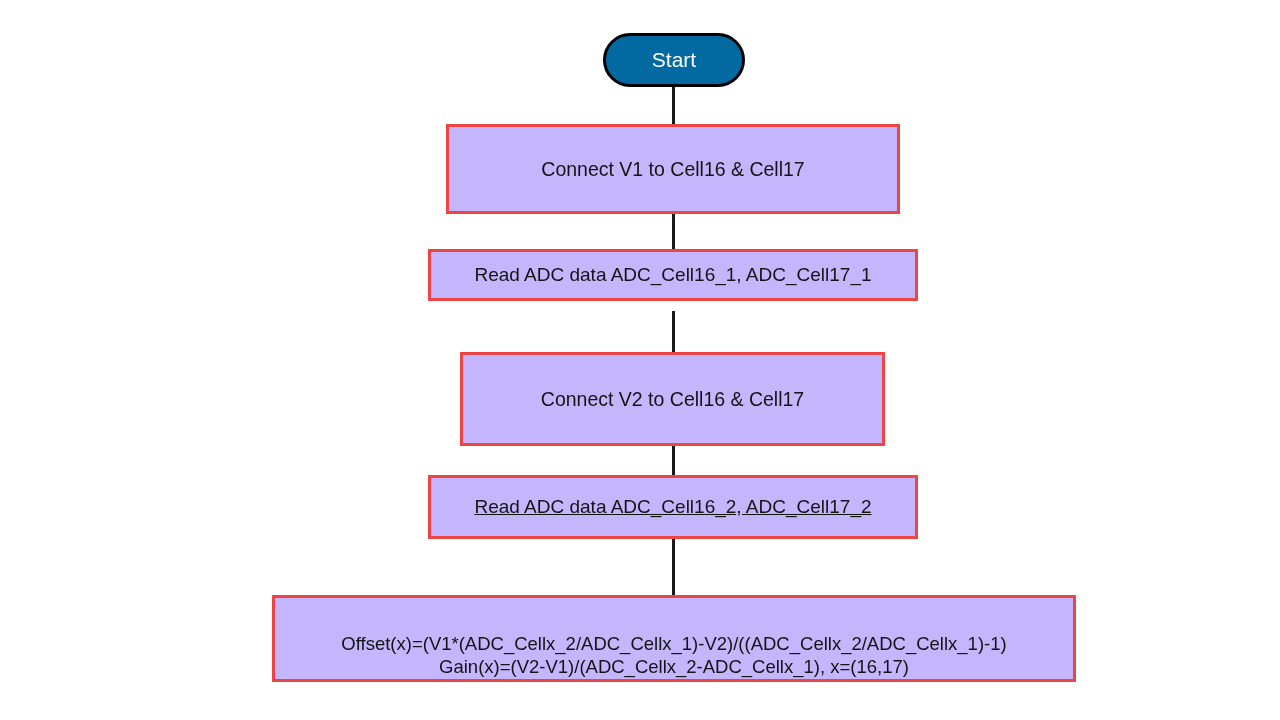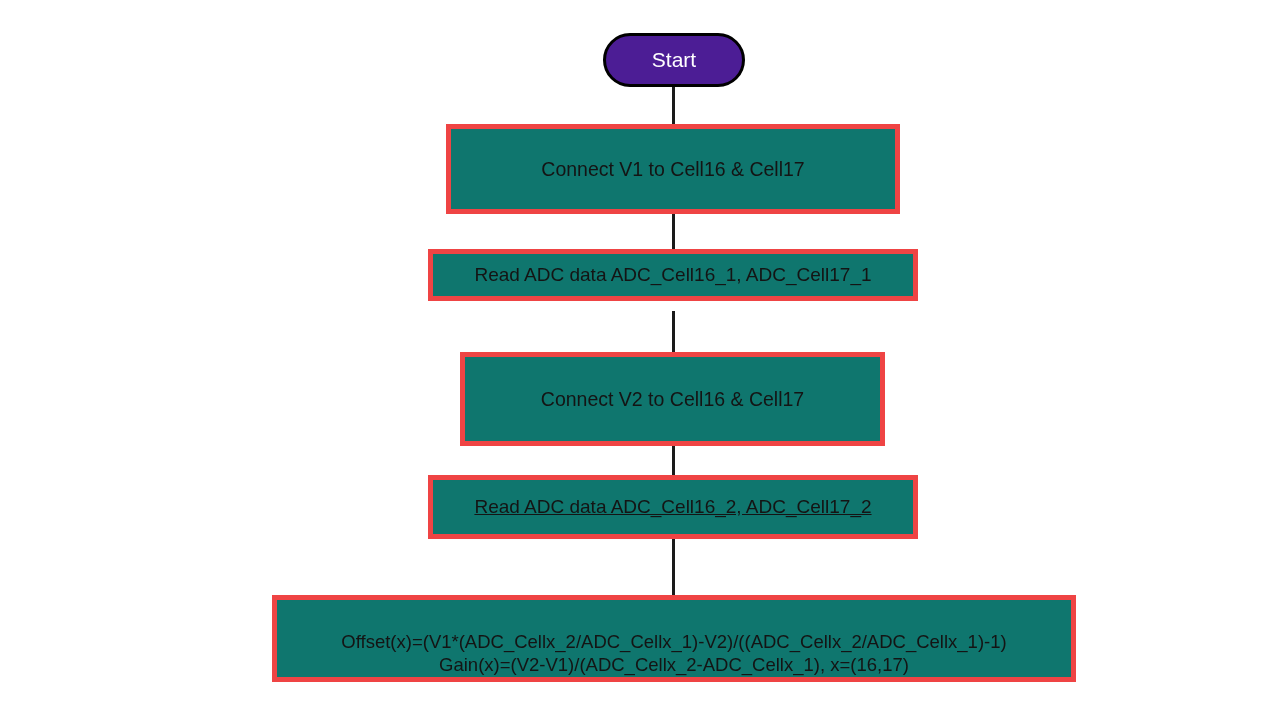--- a/index.html
+++ b/index.html
@@ -29,32 +29,32 @@
   }
 
   
   .node {
     position: absolute;
     box-sizing: border-box;
     display: flex;
     align-items: center;
     justify-content: center;
     text-align: center;
-    background: #0f766e;
-    border: 5px solid #ef4444;
+    background: #c4b5fd;
+    border: 3px solid #ef4444;
     line-height: 1.28;
   }
   .node .line {
     display: block;
     white-space: nowrap;
   }
 
   
   .node.terminator {
-    background: #4c1d95;
+    background: #0369a1;
     border: 3px solid #000000;
     border-radius: 999px;
     color: #ffffff;
     font-size: 21px;
   }
 
   
   .node.process {
     font-size: 19.5px;
     color: #141414;

